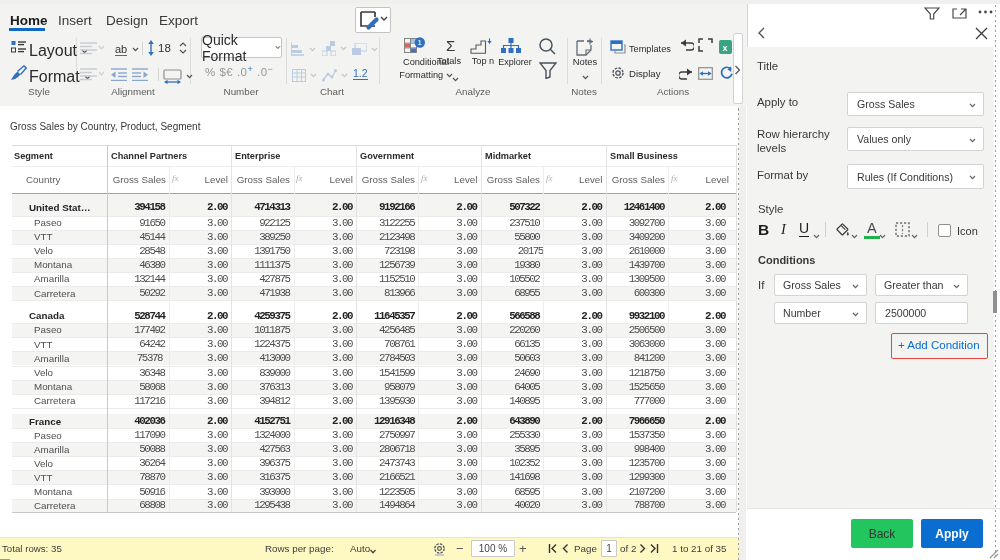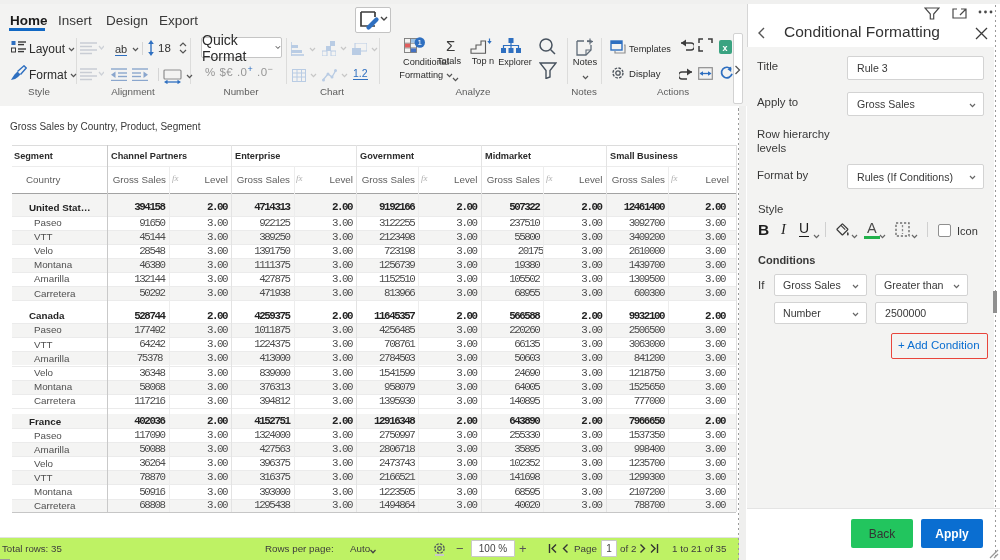--- a/index.html
+++ b/index.html
@@ -4,38 +4,38 @@
 html,body{width:1000px;height:560px;overflow:hidden;background:#fff;
 font-family:"Liberation Sans",sans-serif;-webkit-font-smoothing:antialiased}
 .abs{position:absolute}
 #stage{position:relative;width:1000px;height:560px}
 
 #ribbon{position:absolute;left:0;top:0;width:747px;height:106px;background:#f3f3f2}
 #topstrip{position:absolute;left:0;top:0;width:1000px;height:4px;background:#f0f0ef;z-index:40}
 .tab{position:absolute;top:13px;font-size:13.5px;color:#393939}
 .sep{position:absolute;top:38px;height:46px;width:1px;background:#dcdcdb}
 .glabel{position:absolute;top:86px;font-size:9.8px;color:#5c5c5c;text-align:center}
-.btxt{font-size:12px;color:#2b2b2b}
+.btxt{font-size:16px;color:#2b2b2b}
 .icbtn{position:absolute;display:flex;align-items:center}
 
 #tablewrap{position:absolute;left:12px;top:145px;width:727px;height:367px}
 .vline{position:absolute;top:0;width:1px;height:367px}
 .hline{position:absolute;left:0;width:724px;height:1px}
 .row{position:absolute;left:0;width:724px}
 .cell{position:absolute;top:0;height:100%;display:flex;align-items:center}
 .n{font-family:"Liberation Mono",monospace;font-size:10.8px;letter-spacing:-1.45px;color:#4d4d4d;justify-content:flex-end;padding-right:4px}
 .bold .n{font-weight:700;color:#242424}
 .lastc{padding-right:11px !important}
 .padtop .cell{padding-top:5px}
 .nm{font-size:9.8px;color:#4f4f4f;padding-left:22px}
 .bold .nm{font-weight:700;color:#242424;padding-left:17px}
 .hdr1{font-size:9.2px;font-weight:700;color:#2b2b2b}
 .hdr2{font-size:9.8px;color:#5f5f5f}
 
-#footbar{position:absolute;left:0;top:537px;width:739px;height:23px;background:#bef264;border-top:1px solid #e2e2e2;font-size:9.8px;color:#3c3c3c}
+#footbar{position:absolute;left:0;top:537px;width:739px;height:23px;background:#fef9c3;border-top:1px solid #e2e2e2;font-size:9.8px;color:#3c3c3c}
 #footbar span{position:absolute;top:5px}
 .fbox{position:absolute;background:#fff;border:1px solid #c9c9c9;border-radius:1px;text-align:center}
 
 #divider{position:absolute;left:739px;top:106px;width:7px;height:454px;background:#efefee}
 #dashL{position:absolute;left:737.5px;top:108px;width:1.5px;height:452px;background:repeating-linear-gradient(to bottom,#9a9a9a 0 2.5px,transparent 2.5px 5px)}
 #dashR{position:absolute;left:994.5px;top:0px;width:1.5px;height:560px;background:repeating-linear-gradient(to bottom,#9a9a9a 0 2.5px,transparent 2.5px 5px)}
 
 #panel{position:absolute;left:747px;top:0;width:253px;height:560px;background:#fff;border-left:1px solid #d6d6d6}
 #pcontent{position:absolute;left:747px;top:47px;width:247px;height:461px;background:#f3f3f2}
 .plabel{position:absolute;font-size:11.4px;color:#383838}
@@ -678,36 +678,38 @@
       <path d="M9,1 L14,1 L14,6 M14,1 L8,7" fill="none" stroke="#4a4a4a" stroke-width="1.2"></path>
     </svg>
 <svg class="abs" style="left:978px;top:10px" width="15" height="4" viewBox="0 0 15 4">
       <circle cx="2" cy="2" r="1.4" fill="#4a4a4a"></circle>
       <circle cx="7.5" cy="2" r="1.4" fill="#4a4a4a"></circle>
       <circle cx="13" cy="2" r="1.4" fill="#4a4a4a"></circle>
     </svg>
 <svg class="abs" style="left:757px;top:27px" width="9" height="12" viewBox="0 0 9 12">
       <polyline points="7,1 2,6 7,11" fill="none" stroke="#555" stroke-width="1.4"></polyline>
     </svg>
-<div class="abs" style="left:784px;top:23px;font-size:15.5px;color:#333">Conditional Formatting</div>
 <svg class="abs" style="left:975px;top:27px" width="13" height="13" viewBox="0 0 13 13">
       <path d="M1,1 L12,12 M12,1 L1,12" stroke="#3c3c3c" stroke-width="1.3"></path>
     </svg>
 <div class="plabel" style="left:757px;top:60px">Title</div>
-<div class="pfield" style="left:847px;top:56px;width:137px;height:24px">
-      <span class="tx">Rule 3</span>
-    </div>
 <div class="plabel" style="left:757px;top:96px">Apply to</div>
 <div class="pfield" style="left:847px;top:92px;width:137px;height:24px">
       <span class="tx">Gross Sales</span>
       <span class="ch"><svg width="7" height="5" viewBox="0 0 7 5" style="display:inline-block;vertical-align:middle">
           <polyline points="1,1 3.5,3.7 6,1" fill="none" stroke="#666" stroke-width="1.2"></polyline>
         </svg></span>
     </div>
 <div class="plabel" style="left:757px;top:128px;line-height:13.5px">Row hierarchy<br>levels</div>
+<div class="pfield" style="left:847px;top:127px;width:137px;height:24px">
+      <span class="tx">Values only</span>
+      <span class="ch"><svg width="7" height="5" viewBox="0 0 7 5" style="display:inline-block;vertical-align:middle">
+          <polyline points="1,1 3.5,3.7 6,1" fill="none" stroke="#666" stroke-width="1.2"></polyline>
+        </svg></span>
+    </div>
 <div class="plabel" style="left:757px;top:169px">Format by</div>
 <div class="pfield" style="left:847px;top:164px;width:137px;height:25px">
       <span class="tx">Rules (If Conditions)</span>
       <span class="ch"><svg width="7" height="5" viewBox="0 0 7 5" style="display:inline-block;vertical-align:middle">
           <polyline points="1,1 3.5,3.7 6,1" fill="none" stroke="#666" stroke-width="1.2"></polyline>
         </svg></span>
     </div>
 <div class="plabel" style="left:758px;top:203px">Style</div>
 <div class="abs" style="left:758px;top:221px;font-size:15.5px;font-weight:700;color:#1d1d1d">B</div>
 <div class="abs" style="left:781px;top:221px;font-size:14.5px;font-style:italic;font-family:'Liberation Serif',serif;color:#1d1d1d">I</div>

